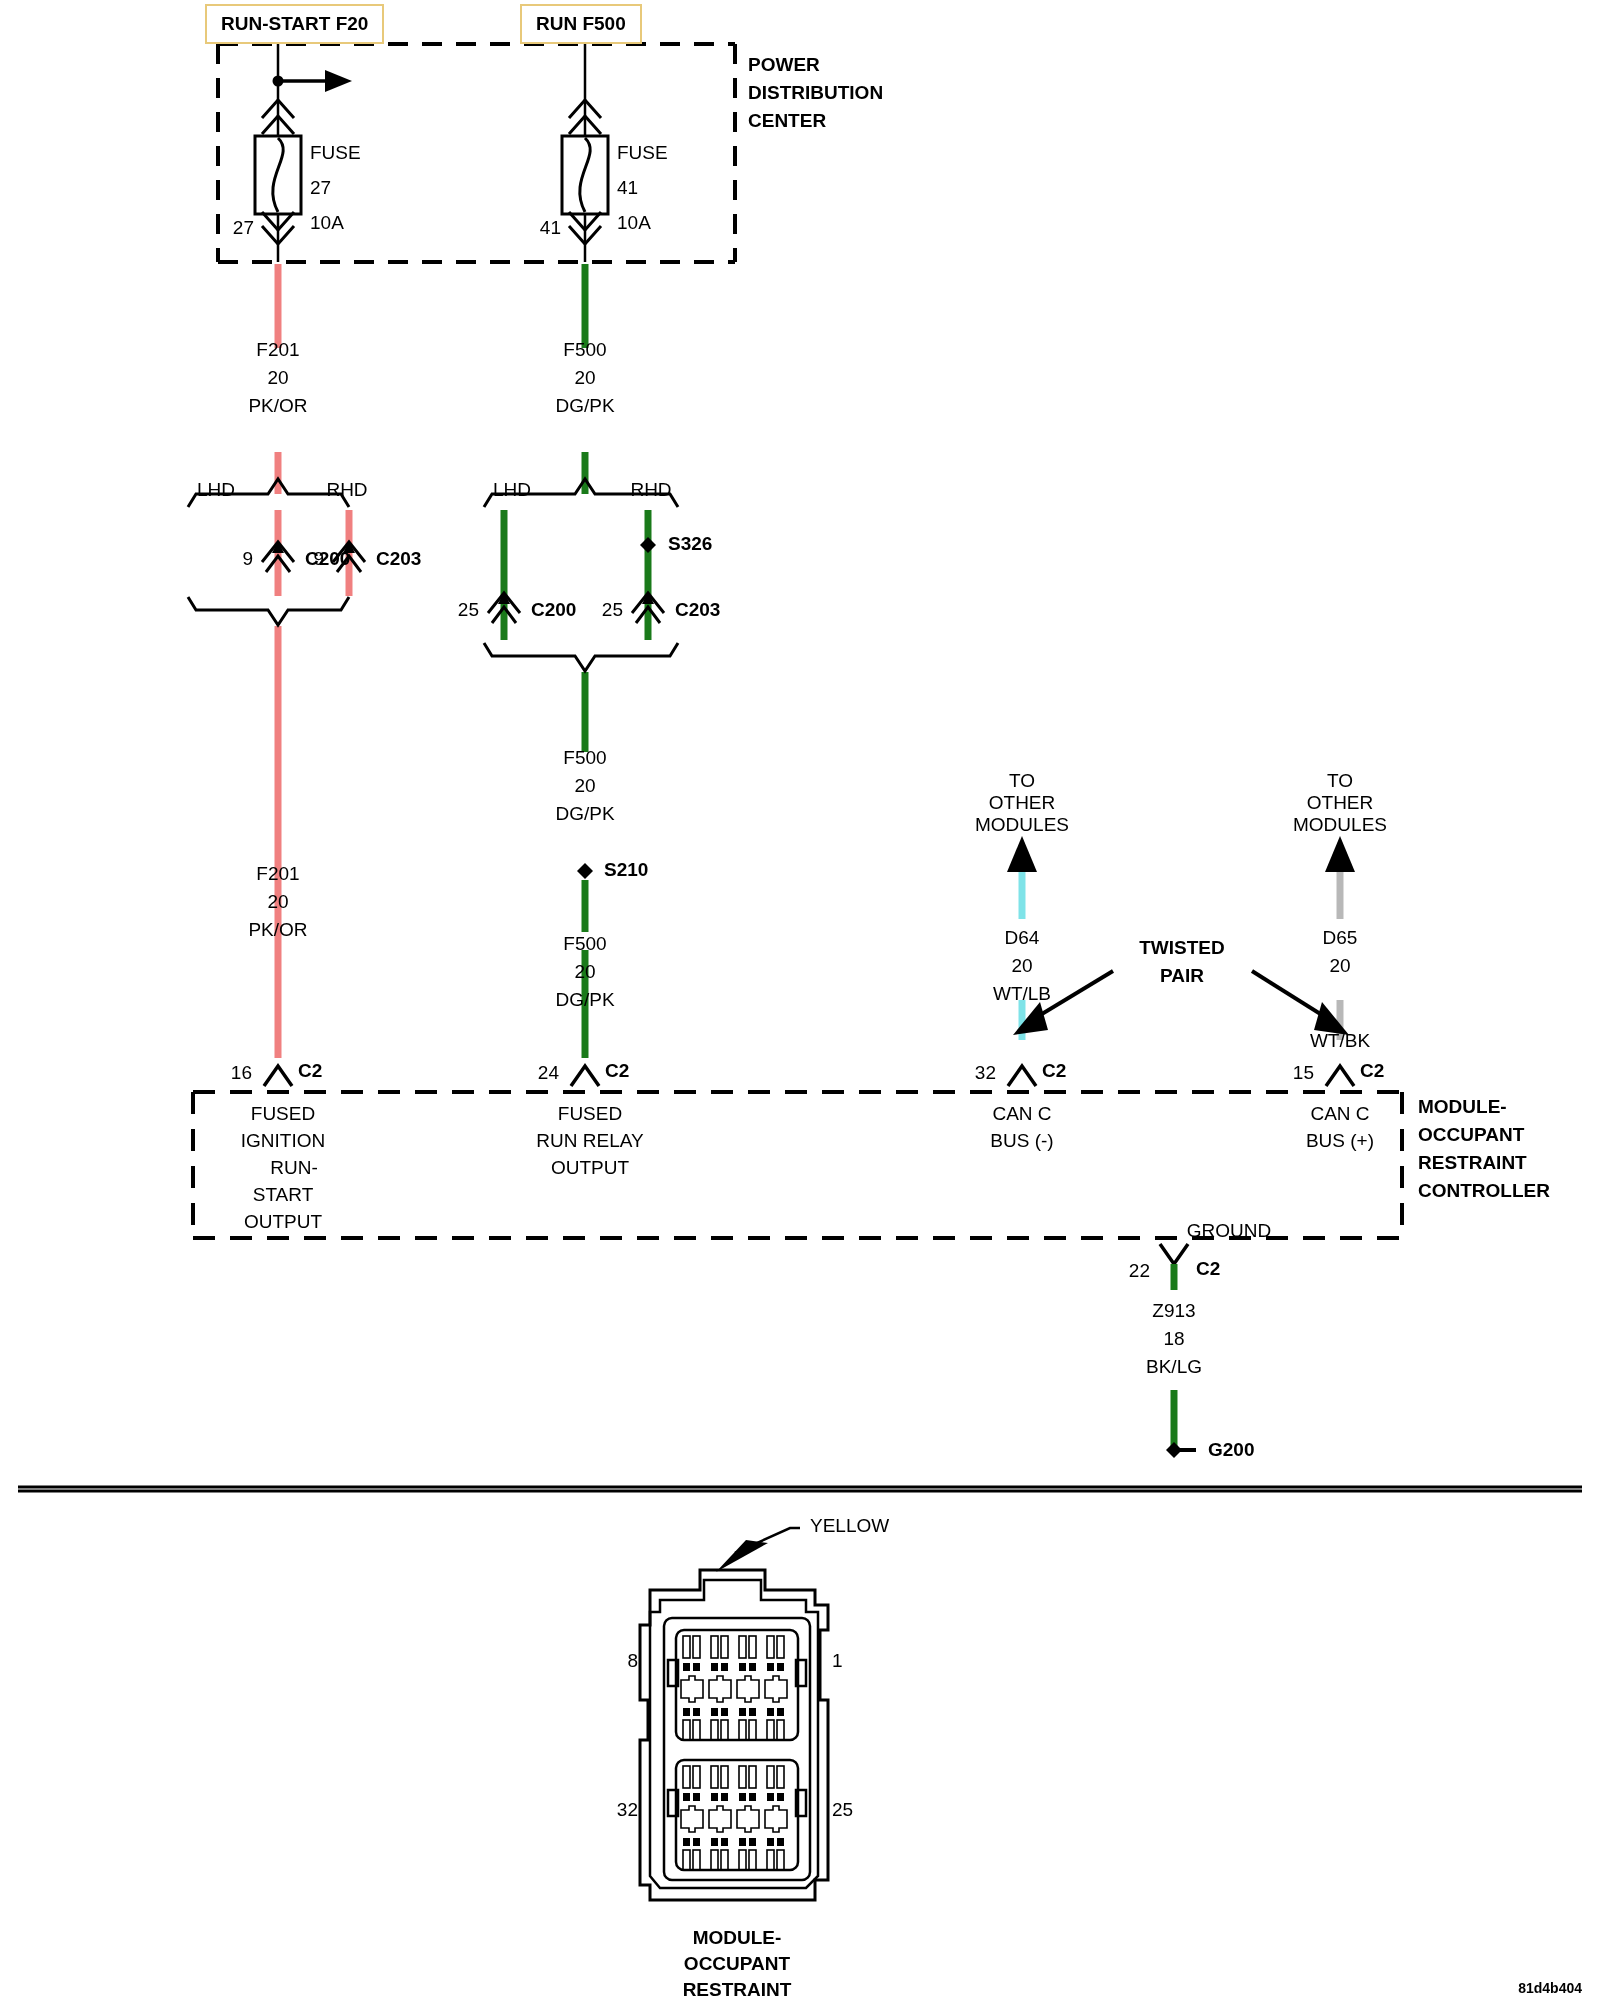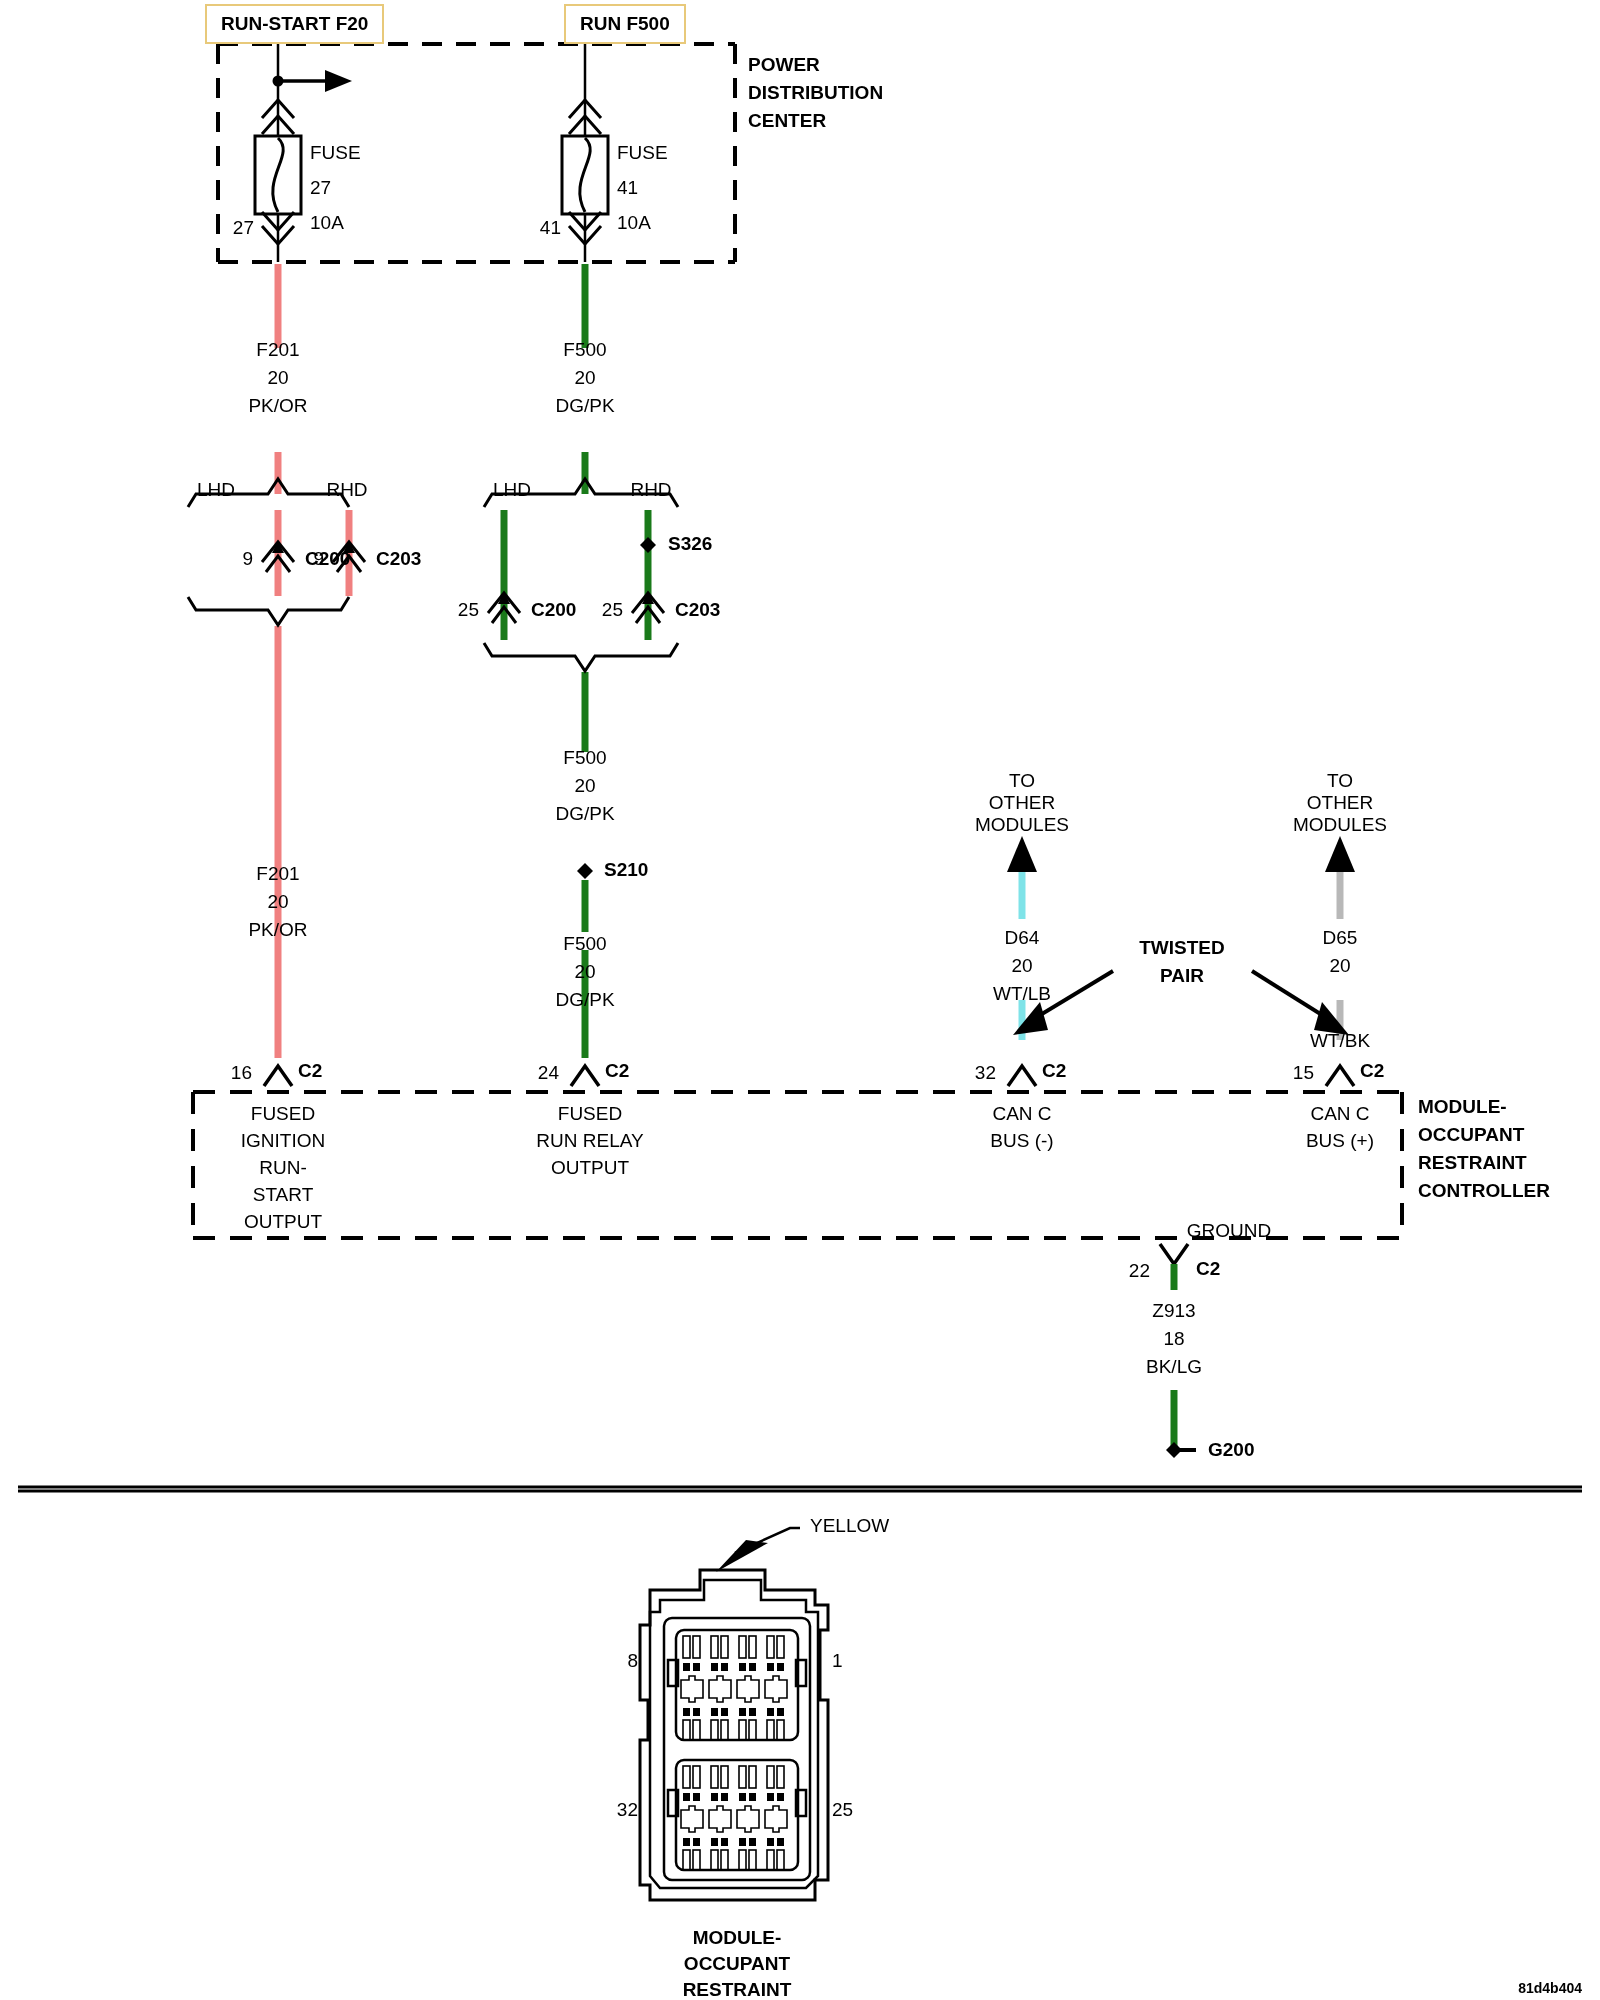--- a/index.html
+++ b/index.html
@@ -329,21 +329,21 @@
 
     <g stroke="#000" stroke-width="2.5" fill="none">
       <path d="M 735 1553 L 790 1528 L 800 1528"></path>
     </g>
     <g fill="#000">
       <polygon points="716,1572 768,1543 746,1540"></polygon>
     </g>
   </svg>
 
   <div class="fusebox-label" style="left:205px;top:4px;">RUN-START F20</div>
-  <div class="fusebox-label" style="left:520px;top:4px;margin-left:44px;">RUN F500</div>
+  <div class="fusebox-label" style="left:520px;top:4px;">RUN F500</div>
 
   <div class="txt b" style="left:748px;top:52px;">POWER</div>
   <div class="txt b" style="left:748px;top:80px;">DISTRIBUTION</div>
   <div class="txt b" style="left:748px;top:108px;">CENTER</div>
 
   <div class="txt" style="left:310px;top:140px;">FUSE</div>
   <div class="txt" style="left:310px;top:175px;">27</div>
   <div class="txt" style="left:310px;top:210px;">10A</div>
   <div class="txt r" style="left:254px;top:215px;">27</div>
 
@@ -413,21 +413,21 @@
   <div class="txt b" style="left:298px;top:1058px;">C2</div>
   <div class="txt r" style="left:559px;top:1060px;">24</div>
   <div class="txt b" style="left:605px;top:1058px;">C2</div>
   <div class="txt r" style="left:996px;top:1060px;">32</div>
   <div class="txt b" style="left:1042px;top:1058px;">C2</div>
   <div class="txt r" style="left:1314px;top:1060px;">15</div>
   <div class="txt b" style="left:1360px;top:1058px;">C2</div>
 
   <div class="txt c" style="left:283px;top:1101px;">FUSED</div>
   <div class="txt c" style="left:283px;top:1128px;">IGNITION</div>
-  <div class="txt c" style="left:283px;top:1155px;">RUN-</div>
+  <div class="txt c" style="left:294px;top:1155px;">RUN-</div>
   <div class="txt c" style="left:283px;top:1182px;">START</div>
   <div class="txt c" style="left:283px;top:1209px;">OUTPUT</div>
 
   <div class="txt c" style="left:590px;top:1101px;">FUSED</div>
   <div class="txt c" style="left:590px;top:1128px;">RUN RELAY</div>
   <div class="txt c" style="left:590px;top:1155px;">OUTPUT</div>
 
   <div class="txt c" style="left:1022px;top:1101px;">CAN C</div>
   <div class="txt c" style="left:1022px;top:1128px;">BUS (-)</div>
 

